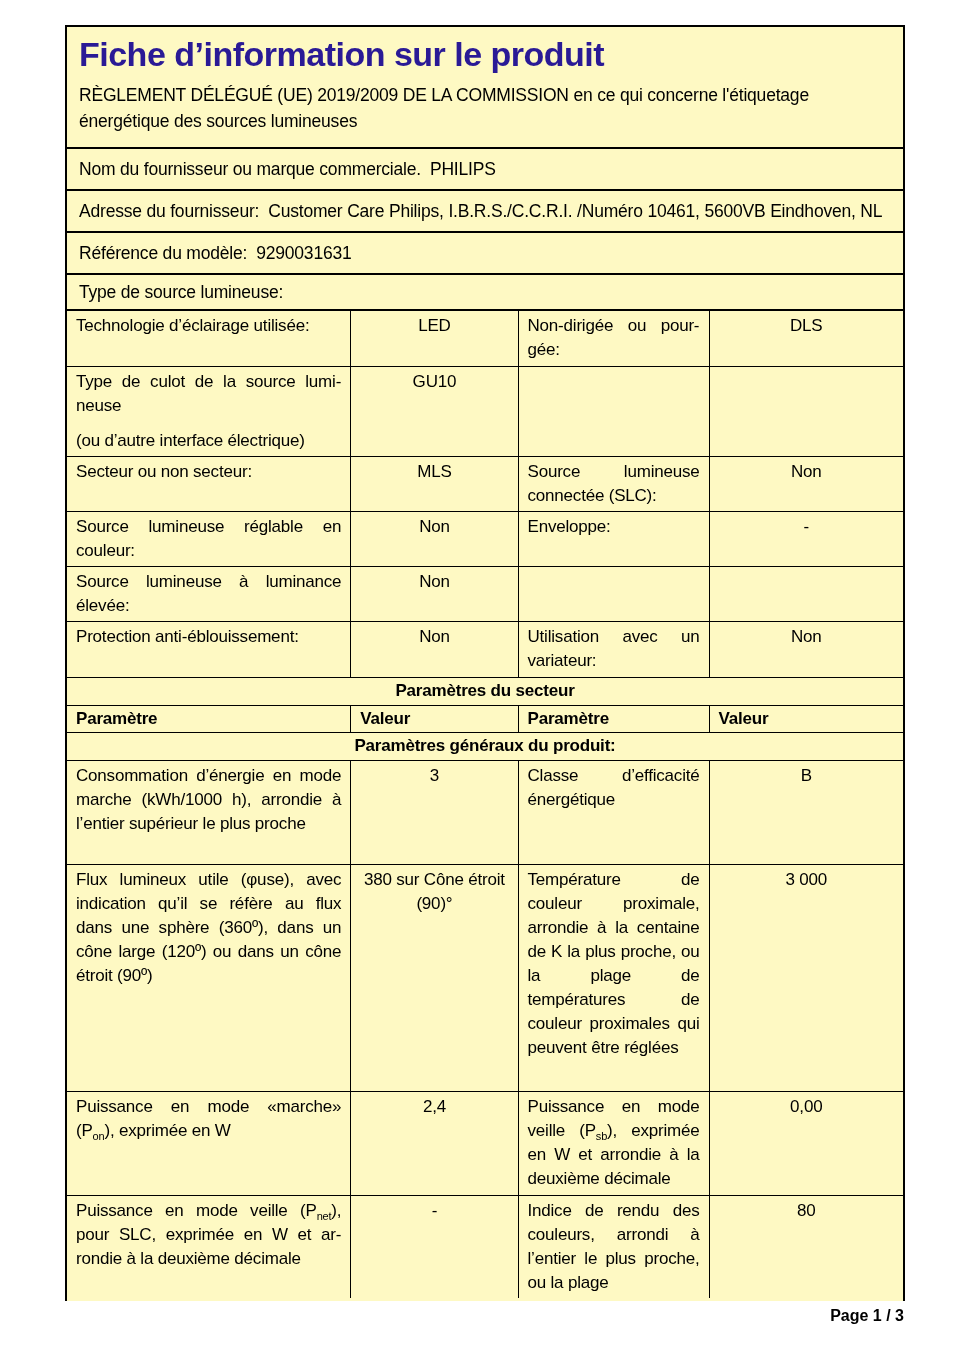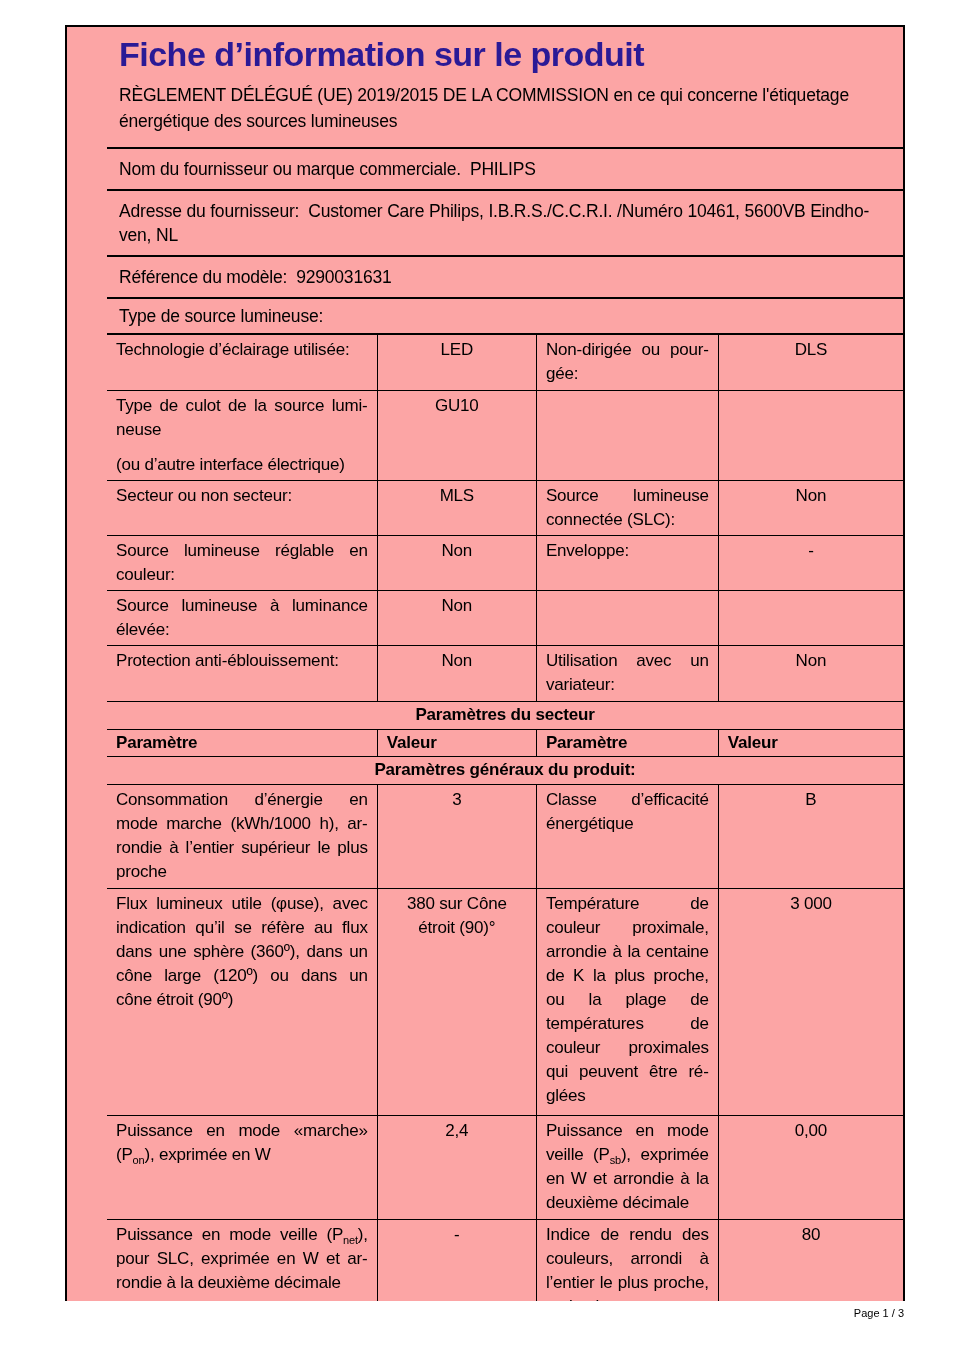--- a/index.html
+++ b/index.html
@@ -4,21 +4,21 @@
 <style>
   html,body{margin:0;padding:0;}
   body{
     width:970px;height:1372px;background:#ffffff;position:relative;
     font-family:"Liberation Sans", sans-serif;color:#000;
     letter-spacing:-0.2px;
   }
   .doc{
     position:absolute;left:65px;top:25px;width:840px;height:1276px;
     border:2px solid #000;border-bottom:none;box-sizing:border-box;
-    overflow:hidden;background:#fca5a5;padding-left:40px;
+    overflow:hidden;background:#fef9c3;
   }
   .title-block{border-bottom:2px solid #000;padding:6px 12px 13px 12px;}
   .title-block h1{
     margin:0;font-size:34px;line-height:42px;font-weight:bold;
     color:#2a1a96;letter-spacing:-0.5px;
   }
   .reg{font-size:17.5px;line-height:26px;margin:7px 0 0 0;}
   .info-row{
     border-bottom:2px solid #000;padding:8px 12px;font-size:17.5px;line-height:24px;
   }
@@ -43,31 +43,31 @@
   tr.sect td{text-align:center;font-weight:bold;padding:1px 4px;}
   tr.colhead td{font-weight:bold;padding:1px 9px;}
   .para2{margin-top:11px;}
   col.c1{width:33.95%;} col.c2{width:20.0%;} col.c3{width:22.85%;} col.c4{width:23.2%;}
   tr.h55{height:55px;} tr.h85{height:85px;} tr.h54{height:54px;} tr.h53{height:53px;}
   tr.h56{height:56px;} tr.h28{height:28px;} tr.h27{height:27px;}
   tr.h104{height:104px;} tr.h227{height:227px;} tr.h103{height:103px;}
   sub{font-size:11px;line-height:0;}
   .pageno{
     position:absolute;right:66px;top:1307px;
-    font-size:11px;font-weight:normal;letter-spacing:0;
+    font-size:16px;font-weight:bold;letter-spacing:0;
   }
 </style>
 </head>
 <body>
 
 <div class="doc">
 
   <div class="title-block">
     <h1 style="color: rgb(42, 26, 150);">Fiche d’information sur le produit</h1>
-    <p class="reg">RÈGLEMENT DÉLÉGUÉ (UE) 2019/2015 DE LA COMMISSION en ce qui concerne l'étiquetage énergétique des sources lumineuses</p>
+    <p class="reg">RÈGLEMENT DÉLÉGUÉ (UE) 2019/2009 DE LA COMMISSION en ce qui concerne l'étiquetage énergétique des sources lumineuses</p>
   </div>
 
   <div class="info-row">
     <span class="lbl">Nom du fournisseur ou marque commerciale.</span><span class="val-inline">PHILIPS</span>
   </div>
 
   <div class="info-row">
     <span class="lbl">Adresse du fournisseur:</span><span class="val-inline">Customer Care Philips, I.B.R.S./C.C.R.I. /Numéro 10461, 5600VB Eindho­ven, NL</span>
   </div>
 

